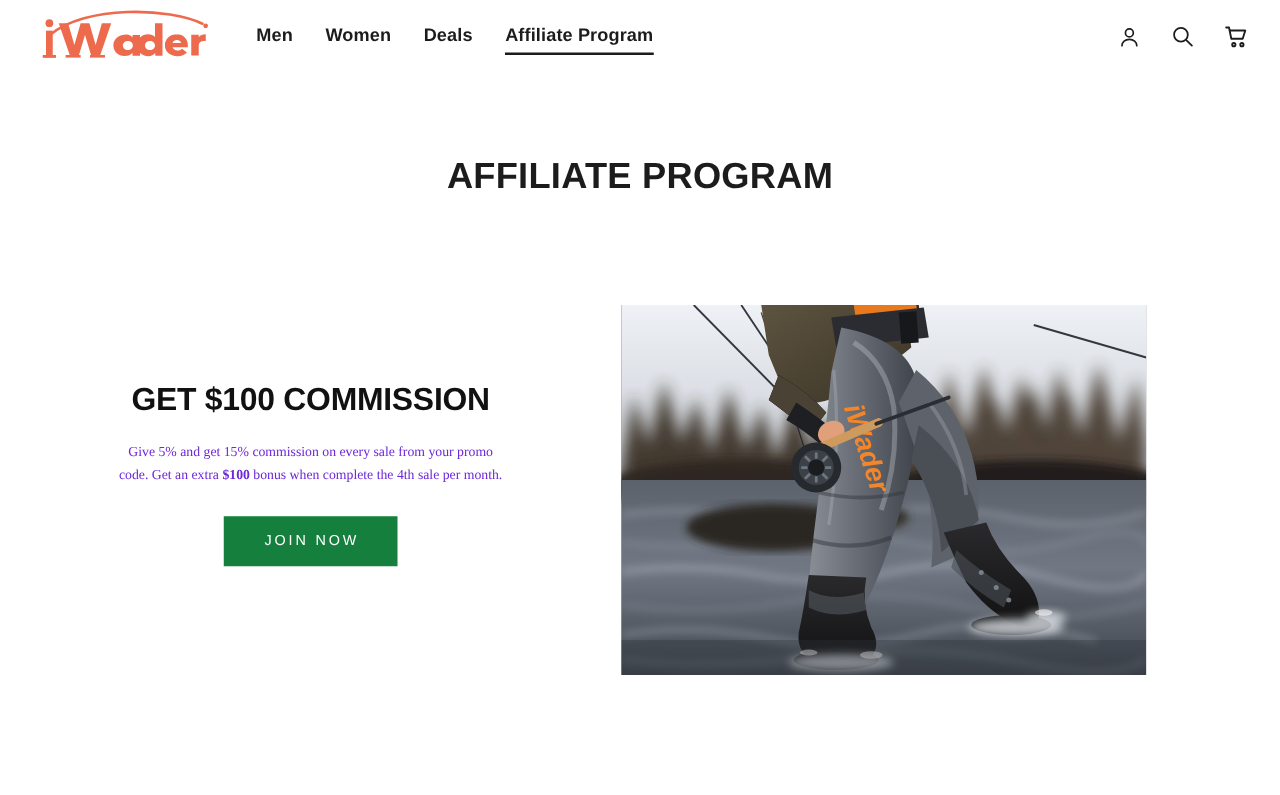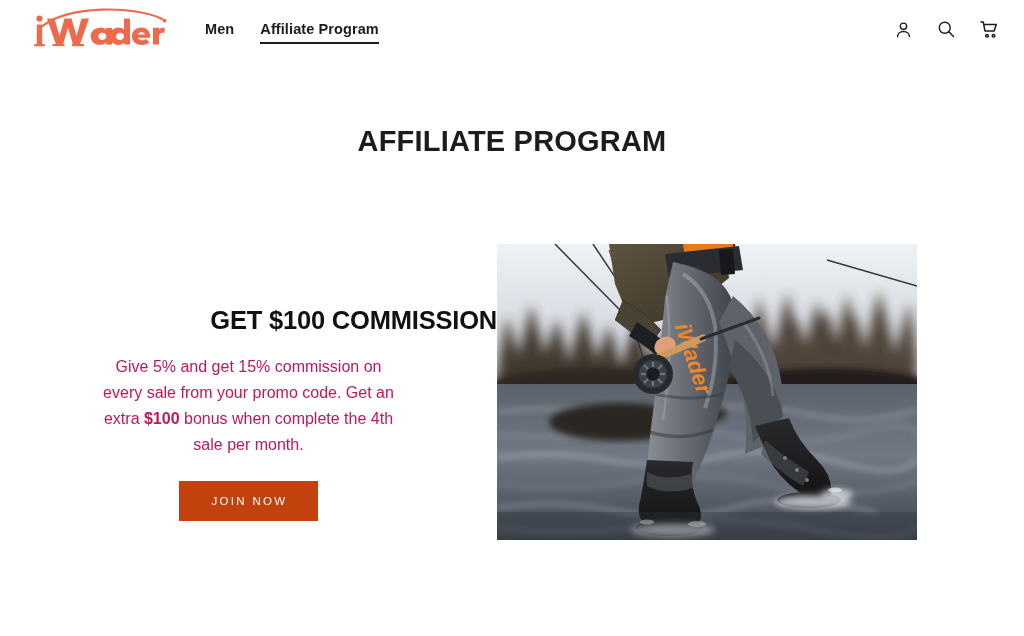--- a/index.html
+++ b/index.html
@@ -111,37 +111,37 @@
     padding-top: 62px;
     text-align: center;
   }
 
   .hero-heading {
     font-size: 25.5px;
     font-weight: 700;
     letter-spacing: -0.2px;
     color: #111111;
     line-height: 1.15;
-    text-align: right;
   }
 
   .hero-paragraph {
     margin: 19px auto 0;
     width: 308px;
-    font-size: 16px;
+    font-size: 11px;
     line-height: 1.62;
-    color: #be185d;
+    color: #6d28d9;
     font-weight: 500;
+    font-family: Liberation Serif, serif;
   }
   .hero-paragraph b { font-weight: 700; }
 
   .join-btn {
     display: inline-block;
     margin-top: 23px;
-    background: #c2410c;
+    background: #15803d;
     color: #ffffff;
     font-size: 11.5px;
     font-weight: 500;
     letter-spacing: 2.3px;
     padding: 15px 31px 14px 33px;
     border: none;
     cursor: pointer;
     font-family: "Liberation Sans", sans-serif;
     line-height: 1;
   }
@@ -182,20 +182,22 @@
       <path d="M96 12.5 l 0 11 c -1.3 -1.4 -3.2 -2.1 -5.4 -2.1 c -5.2 0 -9 3.8 -9 8.8 c 0 5 3.8 8.7 9 8.7 c 2.4 0 4.3 -0.9 5.6 -2.5 l 0 2.2 l 5.8 0 l 0 -26.1 z m -4 14.2 c 2.3 0 4 1.6 4 3.6 c 0 2.1 -1.7 3.7 -4 3.7 c -2.3 0 -4 -1.6 -4 -3.7 c 0 -2 1.7 -3.6 4 -3.6 z" fill="#ee6a4d"></path>
 
       <path d="M113.5 21.4 c -5.6 0 -9.6 3.8 -9.6 8.8 c 0 5.1 4 8.7 10 8.7 c 3.3 0 6 -1.1 7.6 -3 l -3.8 -3 c -0.9 0.9 -2.2 1.4 -3.7 1.4 c -2 0 -3.5 -0.9 -4 -2.5 l 12.2 0 c 0.1 -0.5 0.1 -1 0.1 -1.5 c 0 -5.1 -3.6 -8.9 -8.8 -8.9 z m -3.5 7 c 0.5 -1.6 1.8 -2.5 3.5 -2.5 c 1.7 0 3 0.9 3.4 2.5 z" fill="#ee6a4d"></path>
 
       <path d="M125 21.8 l 0 16.6 l 6 0 l 0 -8 c 0 -2.3 1.5 -3.6 4 -3.6 l 1.6 0 l 0 -5.4 c -2.5 0 -4.4 0.7 -5.6 2.3 l 0 -1.9 z" fill="#ee6a4d"></path>
     </svg>
   </a>
 
   <nav class="main-nav">
     <a class="nav-item" href="#">Men</a>
+    <a class="nav-item" href="#">Women</a>
+    <a class="nav-item" href="#">Deals</a>
     <a class="nav-item is-active" href="#">Affiliate Program</a>
   </nav>
 
   <div class="header-actions">
 
     <button class="icon-btn" aria-label="Account">
       <svg width="19" height="19" viewBox="0 0 24 24" fill="none" stroke="currentColor" stroke-width="1.7" stroke-linecap="round" stroke-linejoin="round" aria-hidden="true">
         <circle cx="12" cy="8" r="4"></circle>
         <path d="M4.5 21c0-4 3.4-6.5 7.5-6.5s7.5 2.5 7.5 6.5"></path>
       </svg>

